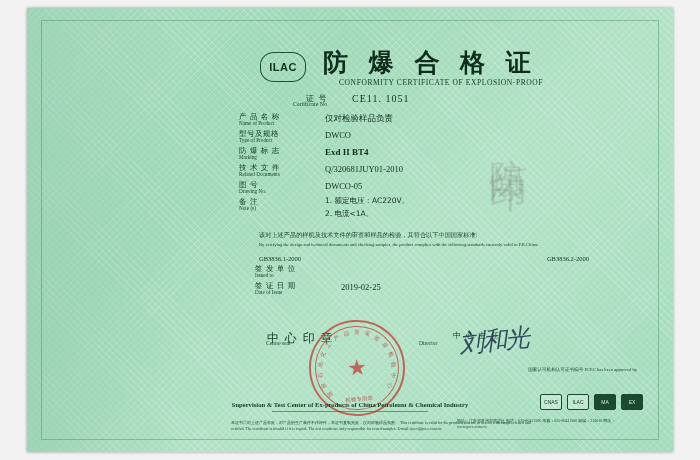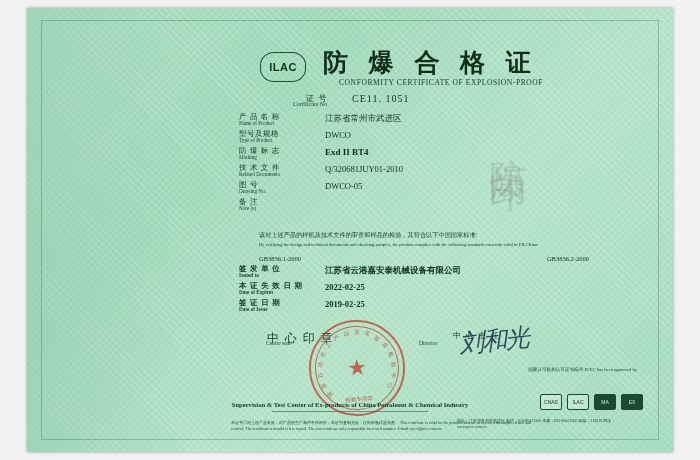--- a/index.html
+++ b/index.html
@@ -201,24 +201,23 @@
     width: 330px;
     display: flex;
     justify-content: space-between;
     font-size: 6.5px;
     color: #123320;
     font-family: "Liberation Serif", serif;
   }
 
   .issuer-block {
     position: absolute;
-    left: 212px;
+    left: 228px;
     top: 256px;
     width: 420px;
-    font-weight: bold;
   }
 
   .seal-label {
     position: absolute;
     left: 240px;
     top: 322px;
     font-size: 12px;
     color: #143a24;
     letter-spacing: 1px;
     font-family: "DejaVu Sans", sans-serif;
@@ -440,21 +439,21 @@
     <div class="title-en">CONFORMITY CERTIFICATE OF EXPLOSION-PROOF</div>
 
     <div class="certno-label-cn">证 号</div>
     <div class="certno-label-en">Certificate No</div>
     <div class="certno-value">CE11. 1051</div>
 
     <div class="fields">
       <div class="frow">
         <span class="flabel-cn">产 品 名 称</span>
         <span class="flabel-en">Name of Product</span>
-        <span class="fvalue cn">江苏省常州市武进区</span>
+        <span class="fvalue cn">仅对检验样品负责</span>
       </div>
       <div class="frow">
         <span class="flabel-cn">型号及规格</span>
         <span class="flabel-en">Type of Product</span>
         <span class="fvalue">DWCO</span>
       </div>
       <div class="frow">
         <span class="flabel-cn">防 爆 标 志</span>
         <span class="flabel-en">Marking</span>
         <span class="fvalue bold">Exd II BT4</span>
@@ -469,39 +468,37 @@
         <span class="flabel-en">Drawing No.</span>
         <span class="fvalue">DWCO-05</span>
       </div>
       <div class="frow">
         <span class="flabel-cn">备 注</span>
         <span class="flabel-en">Note (s)</span>
         <span class="fvalue"></span>
       </div>
     </div>
 
+    <div class="notes">
+      <div>1. 额定电压：AC220V。</div>
+      <div>2. 电流&lt;1A。</div>
+    </div>
 
     <div class="statement-cn">该对上述产品的样机及技术文件的审查和样品的检验，其符合以下中国国家标准:</div>
     <div class="statement-en">By verifying the design and technical documents and checking samples, the product complies with the following standards currently valid in P.R.China:</div>
 
     <div class="standards">
       <span>GB3836.1-2000</span>
       <span>GB3836.2-2000</span>
     </div>
 
     <div class="issuer-block">
       <div class="frow">
         <span class="flabel-cn">签 发 单 位</span>
         <span class="flabel-en">Issued to</span>
-        <span class="fvalue cn">江苏省云港嘉安泰机械设备有限公司</span>
-      </div>
-      <div class="frow">
-        <span class="flabel-cn">本 证 失 效 日 期</span>
-        <span class="flabel-en">Date of Expires</span>
-        <span class="fvalue">2022-02-25</span>
       </div>
       <div class="frow">
         <span class="flabel-cn">签 证 日 期</span>
         <span class="flabel-en">Date of Issue</span>
         <span class="fvalue">2019-02-25</span>
       </div>
     </div>
 
     <div class="seal-label">中 心 印 章</div>
     <div class="seal-label-en">Centre seal</div>

